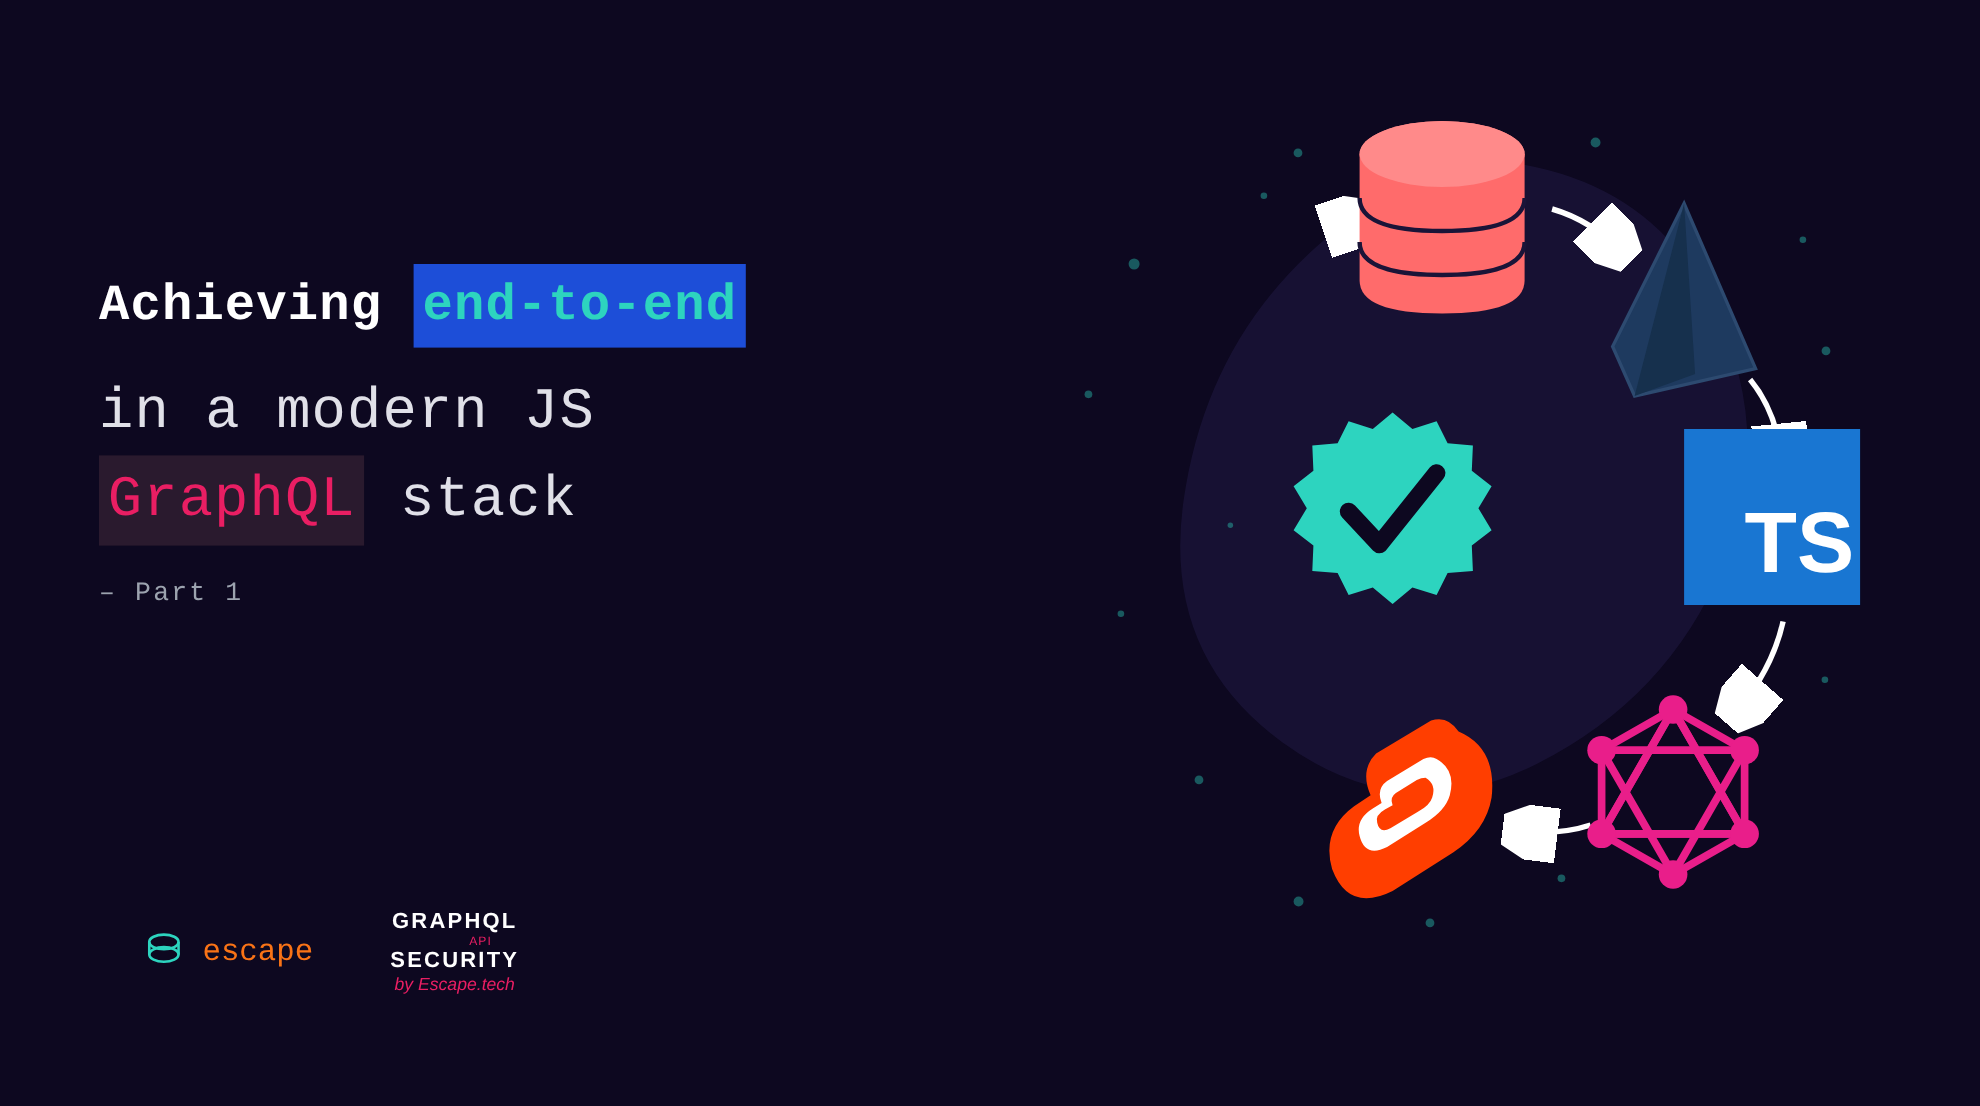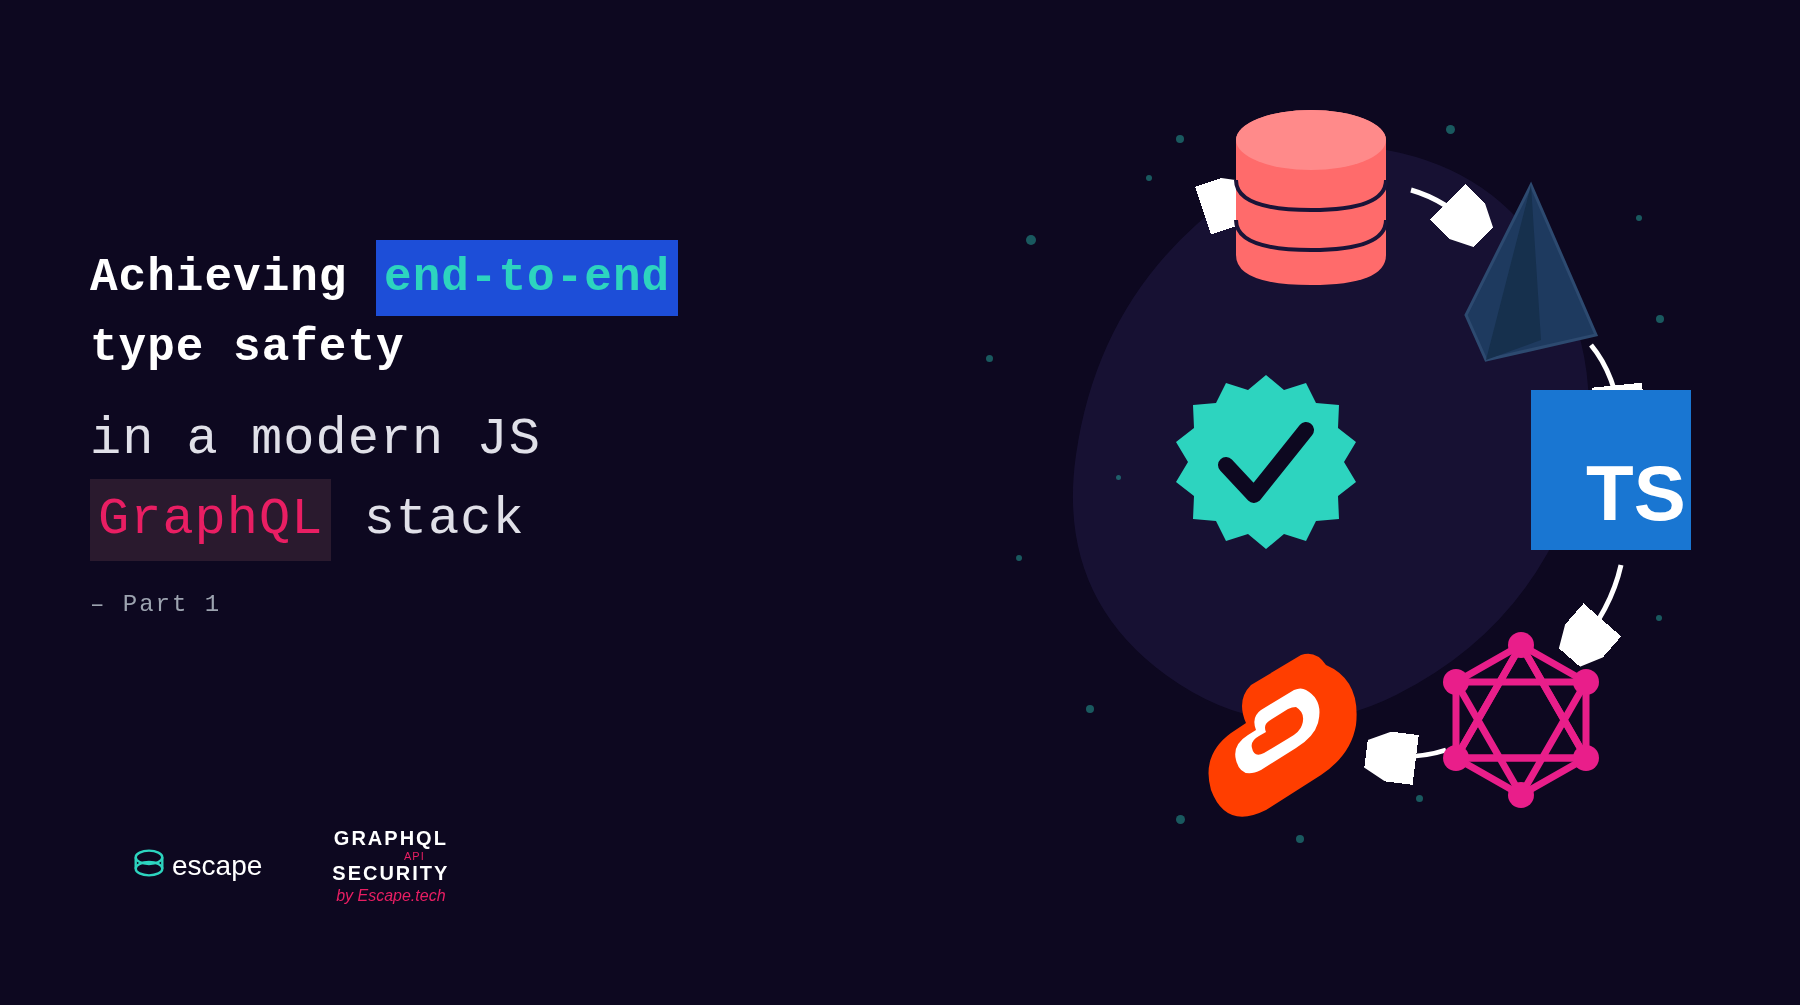--- a/index.html
+++ b/index.html
@@ -77,24 +77,24 @@
       position: absolute;
       bottom: 100px;
       left: 130px;
       display: flex;
       align-items: center;
       gap: 70px;
     }
     .escape-logo {
       display: flex;
       align-items: center;
-      gap: 4px;
-      color: #ffffff;
+      gap: 16px;
+      color: #f97316;
       font-size: 28px;
-      font-family: Liberation Sans, sans-serif;
+      font-family: Liberation Mono, monospace;
     }
     .escape-icon svg {
       width: 38px;
       height: 38px;
     }
     .graphql-security-logo {
       display: flex;
       flex-direction: column;
       align-items: center;
       font-family: sans-serif;
@@ -166,21 +166,20 @@
     .check-badge { top: 310px; left: 230px; }
   </style>
 </head>
 <body>
 
 <div class="container">
 
   <div class="headline">
     <div class="headline-bold">
       <span>Achieving </span><span class="highlight-teal">end-to-end</span><br>
-      <span>type safety</span>
     </div>
     <div class="headline-normal">
       <span>in a modern JS</span><br>
       <span class="highlight-pink">GraphQL</span><span> stack</span>
     </div>
     <div class="part-label">– Part 1</div>
   </div>
 
   <div class="brand-logos">
     <div class="escape-logo">

